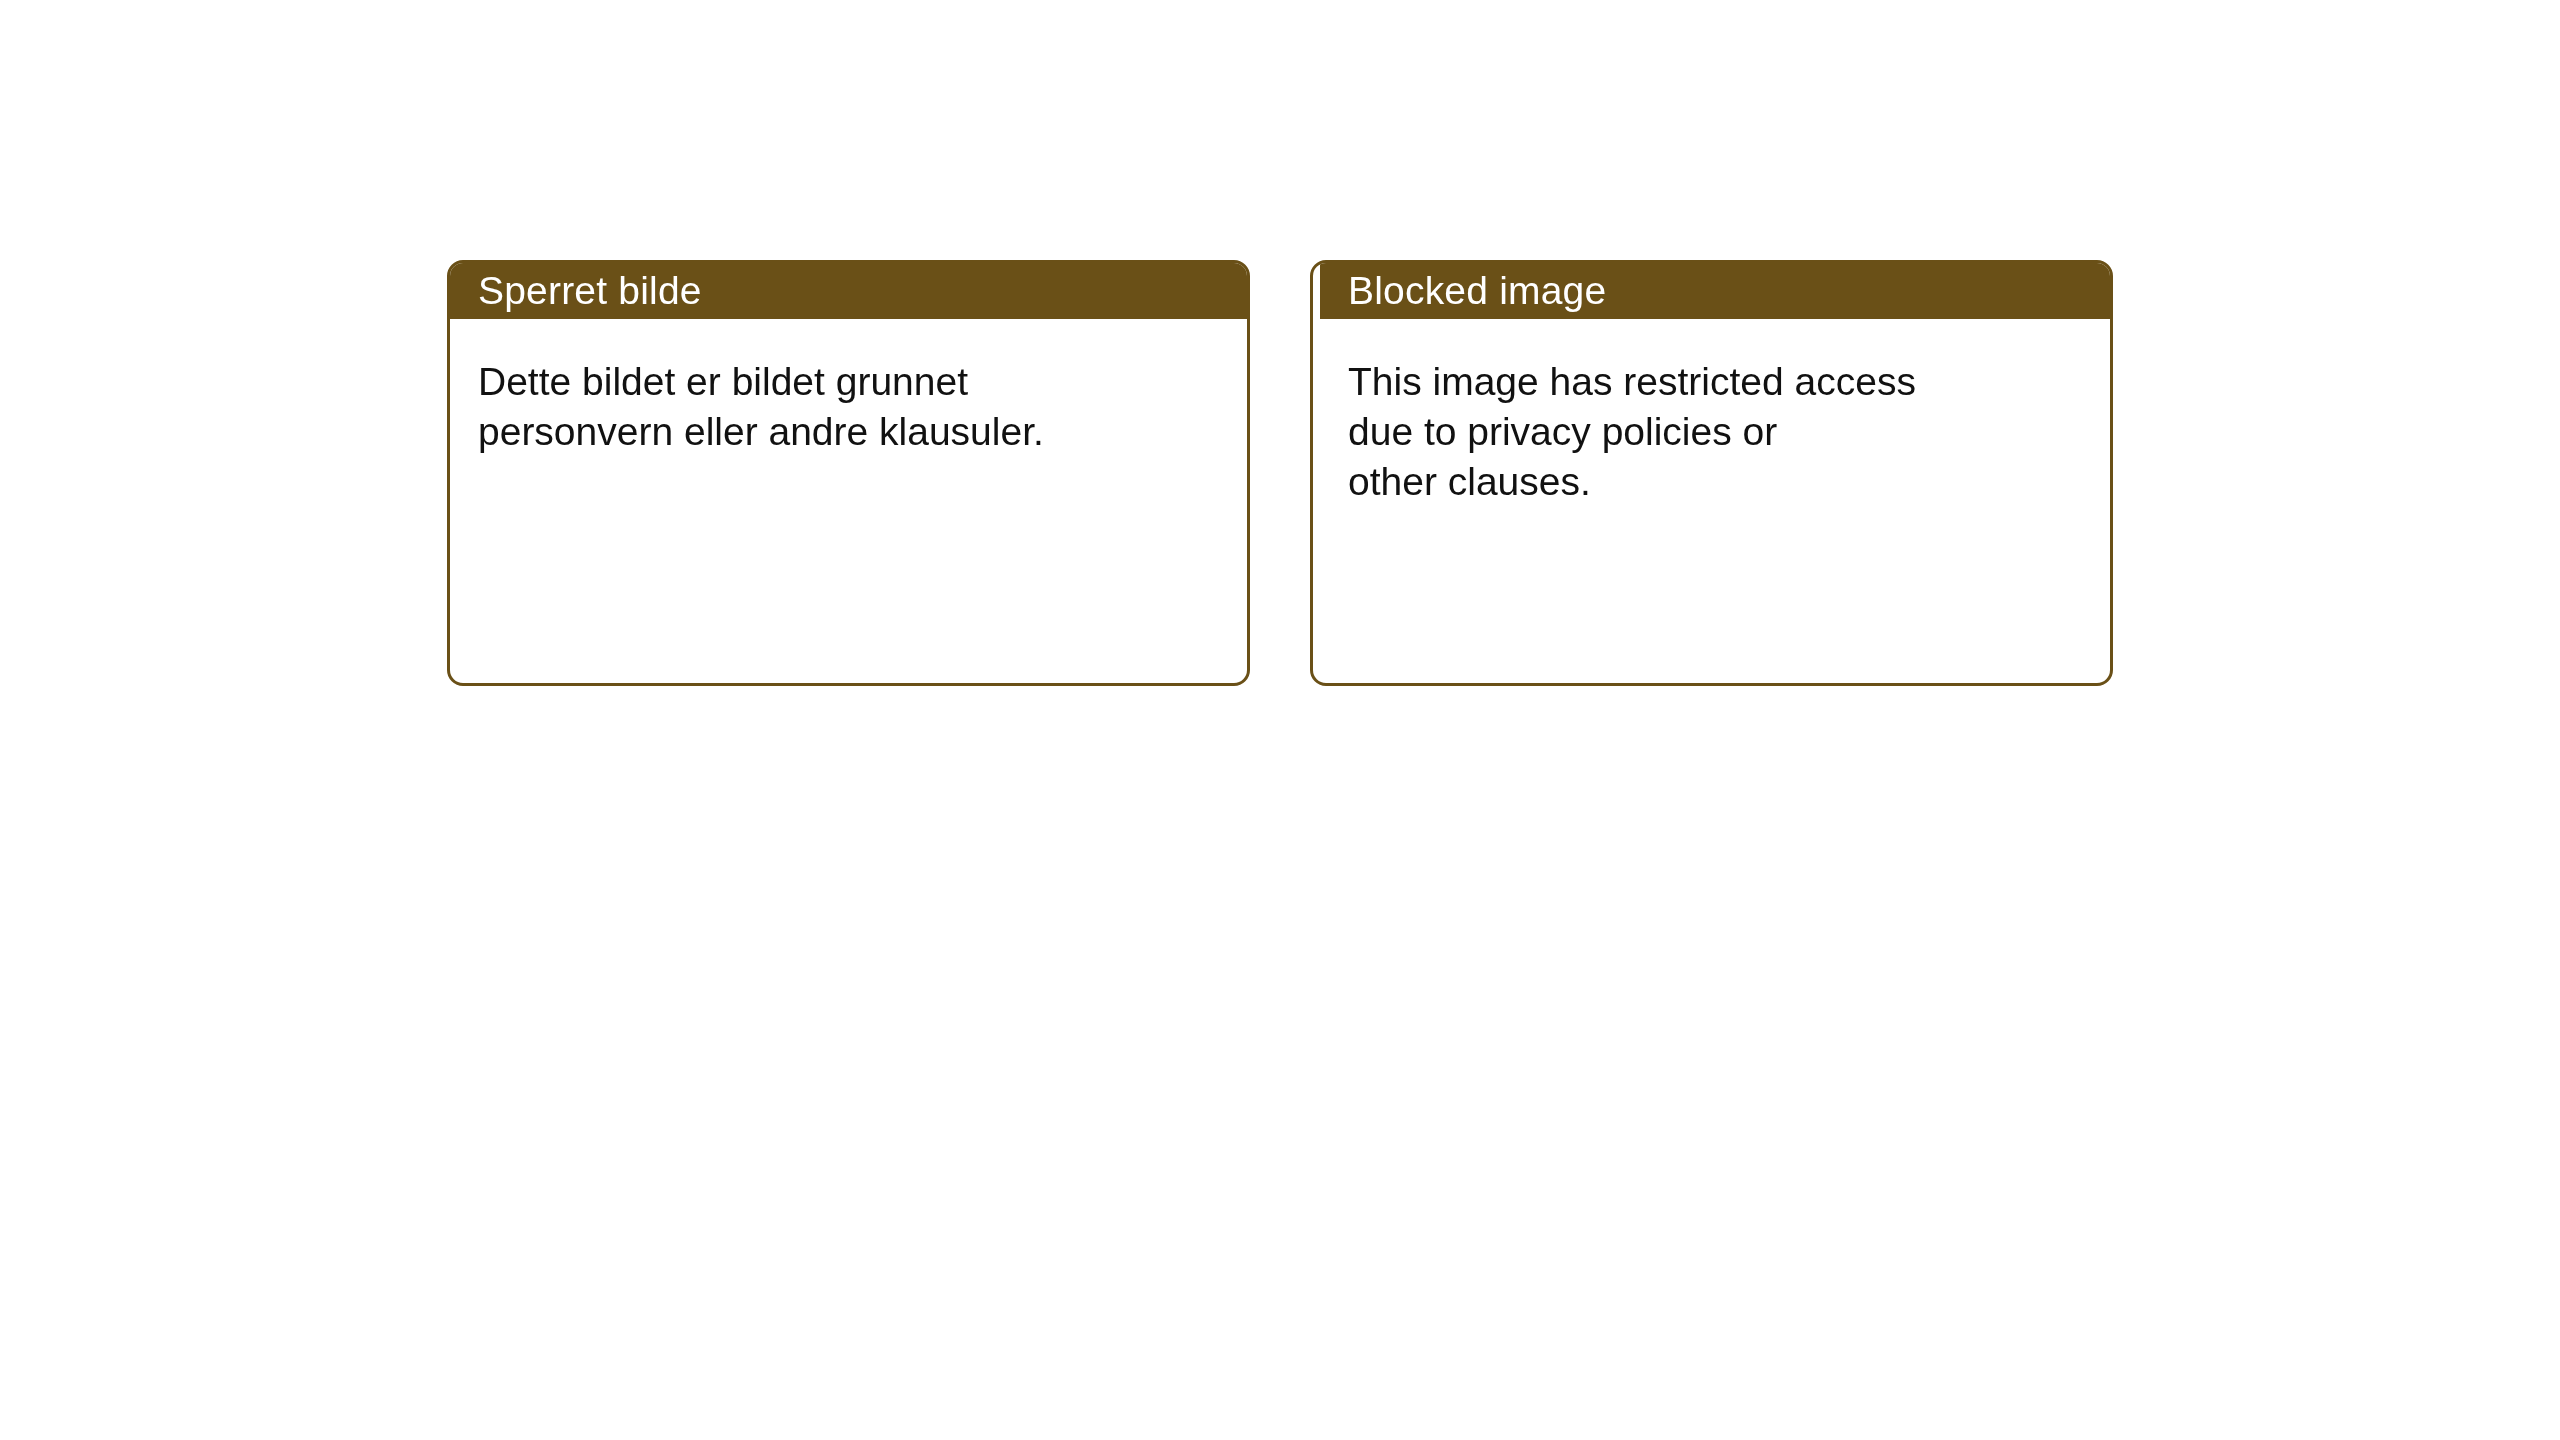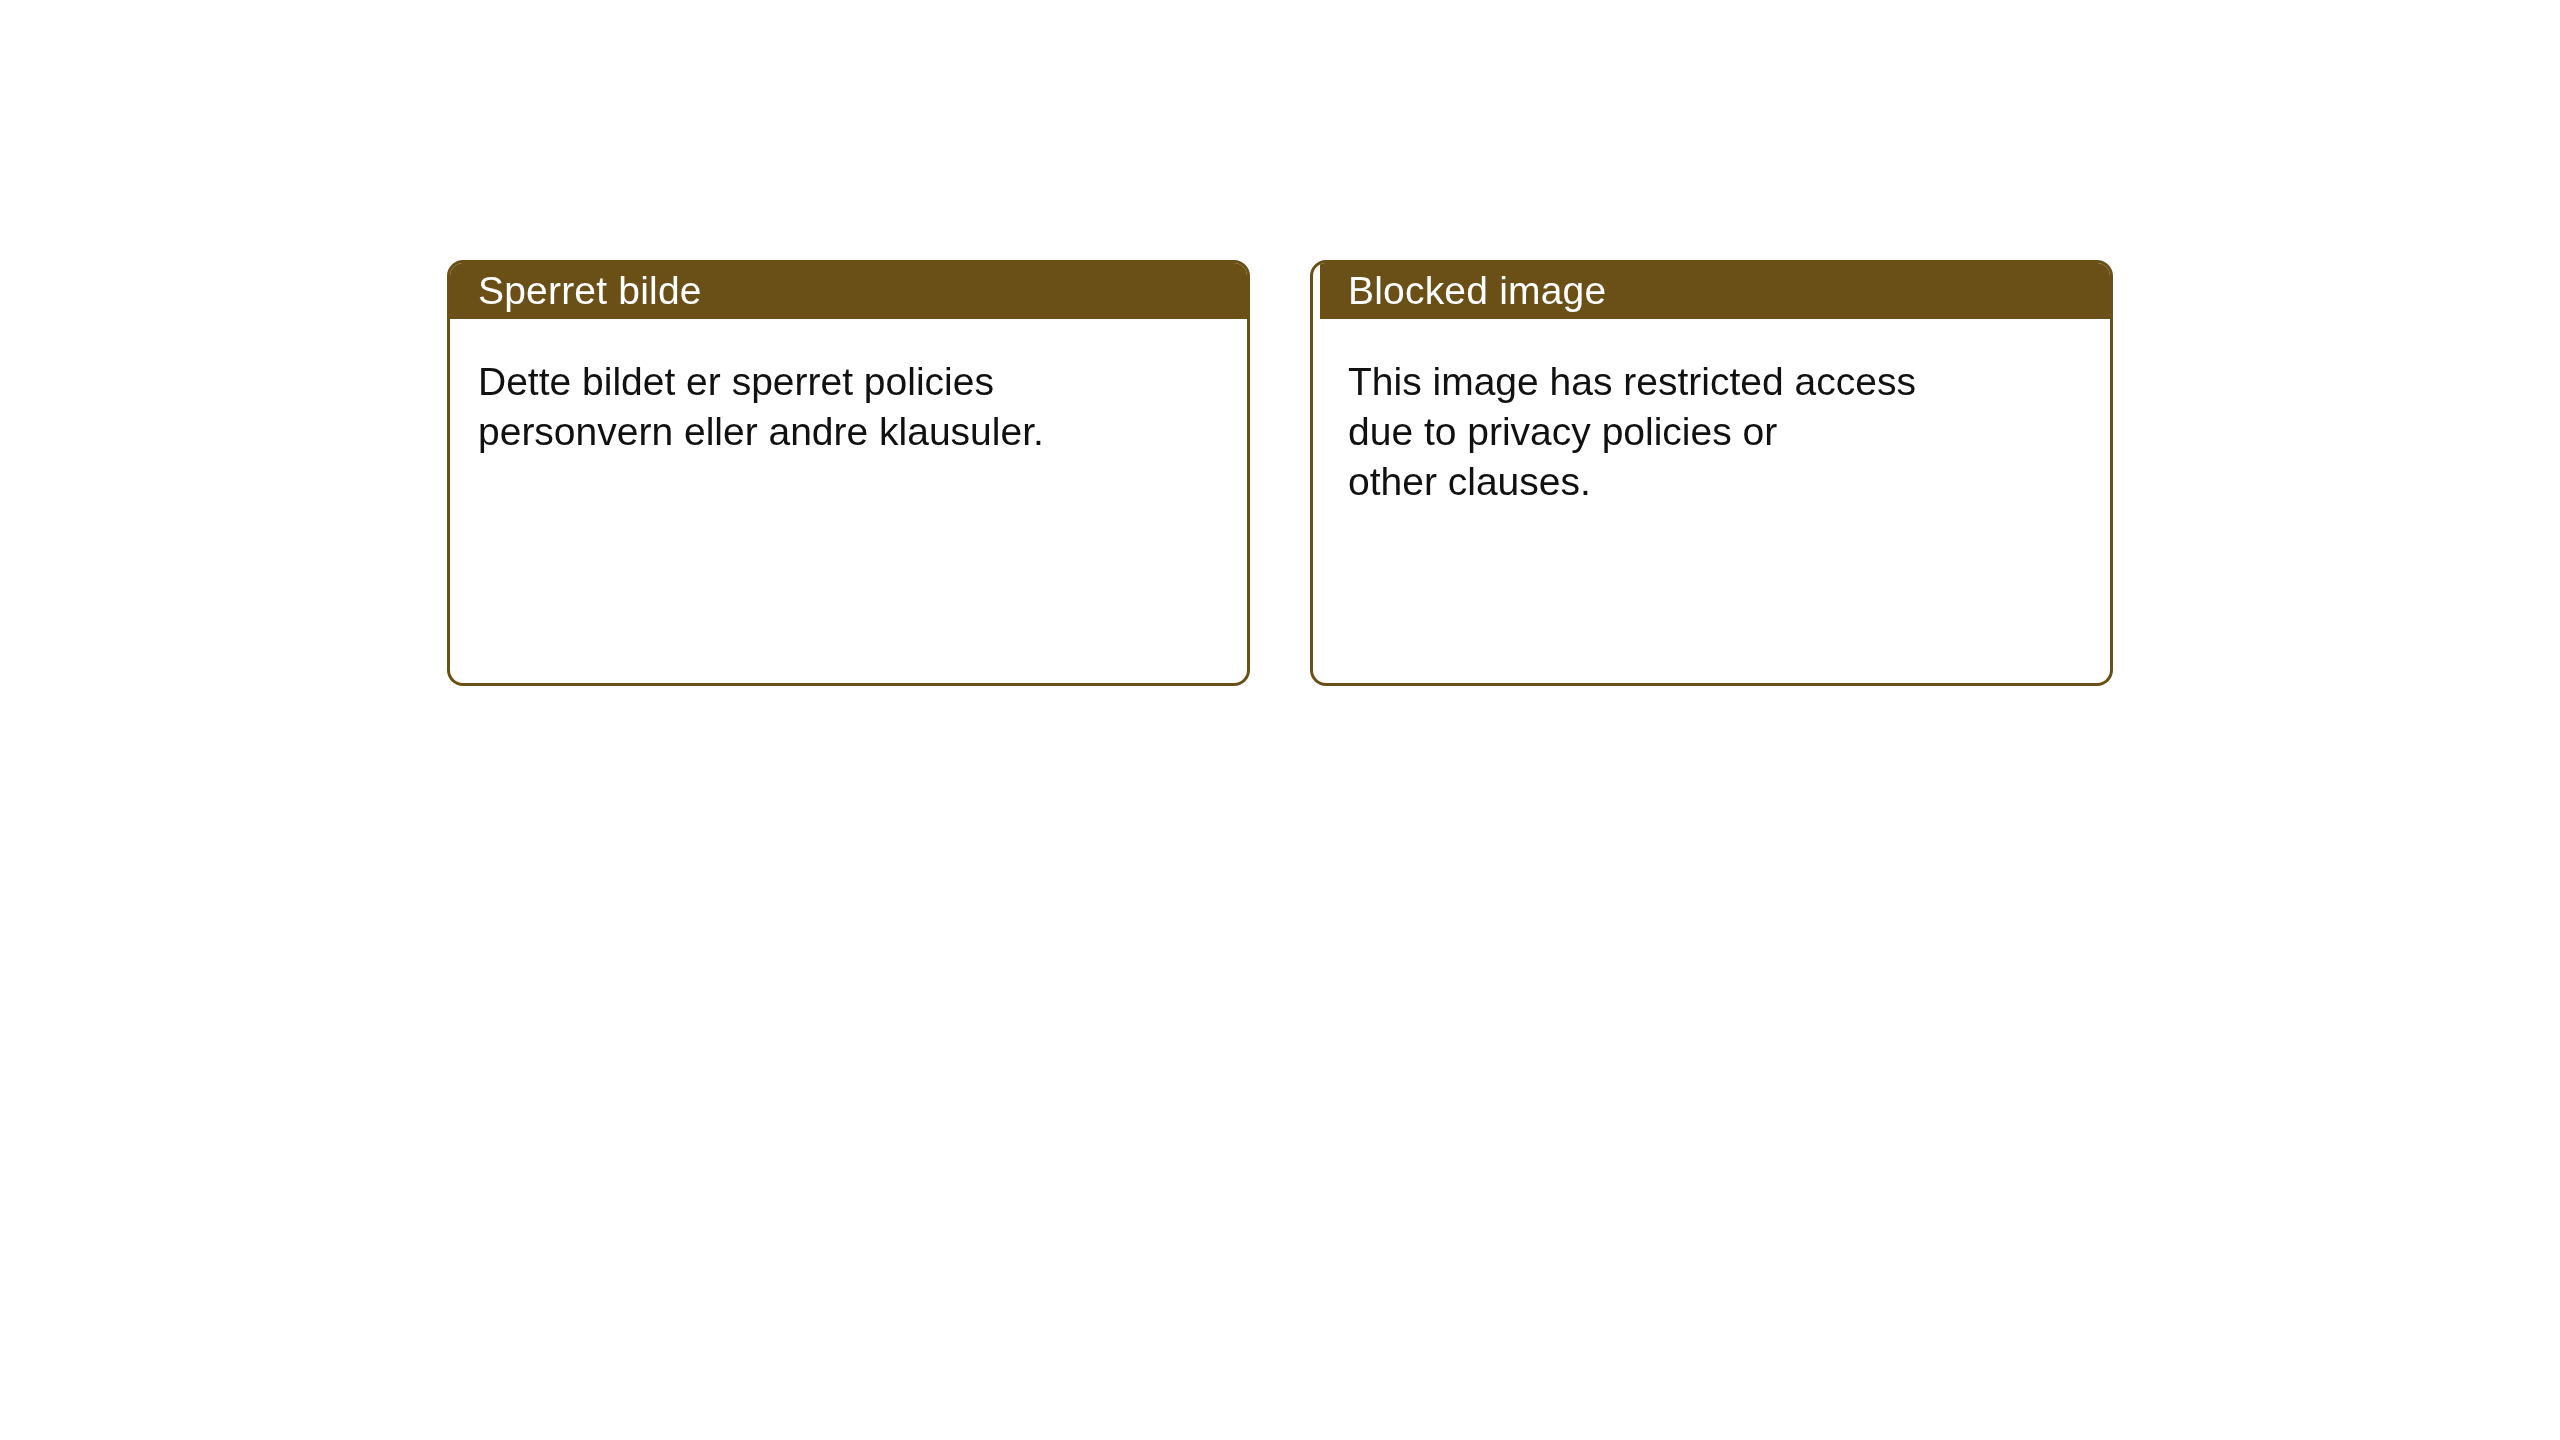--- a/index.html
+++ b/index.html
@@ -60,21 +60,21 @@
 </head>
 <body>
 
 <div class="stage">
 
   <section class="card card-no">
     <header class="card-header">
       <span class="card-title">Sperret bilde</span>
     </header>
     <div class="card-body">
-      <p class="card-message">Dette bildet er sperret policies
+      <p class="card-message">Dette bildet er bildet grunnet
 personvern eller andre klausuler.</p>
     </div>
   </section>
 
   <section class="card card-en">
     <header class="card-header">
       <span class="card-title">Blocked image</span>
     </header>
     <div class="card-body">
       <p class="card-message">This image has restricted access

